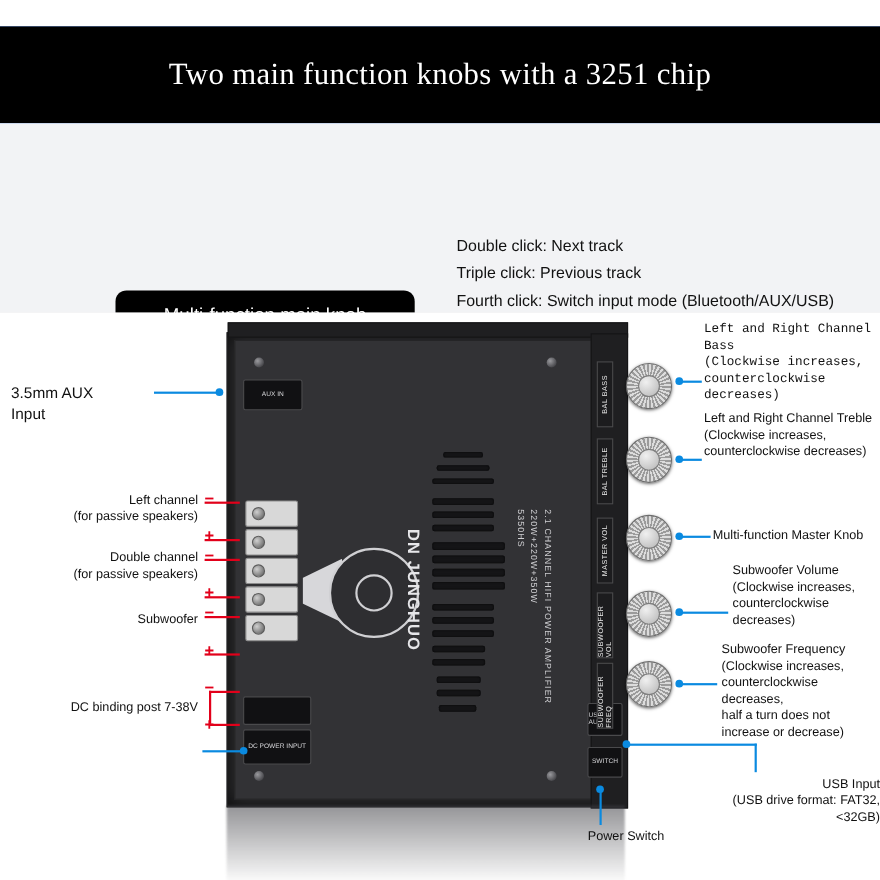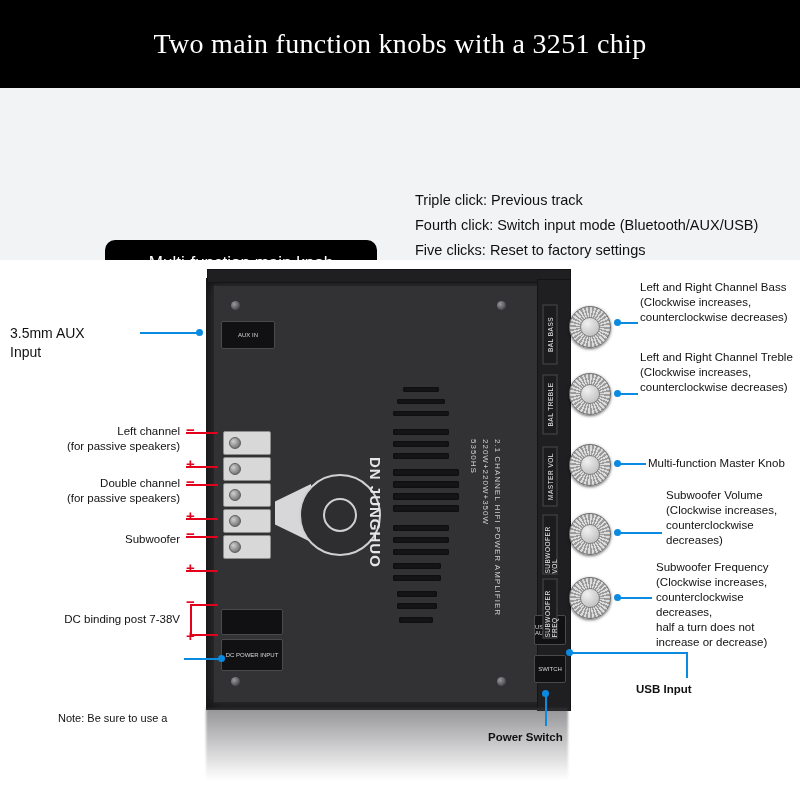--- a/index.html
+++ b/index.html
@@ -12,20 +12,21 @@
     height: 800px;
     font-family: "Liberation Sans", sans-serif;
     position: relative;
     overflow: hidden;
   }
   #page {
     position: relative;
     width: 800px;
     height: 672px;
     background: #3b82f6;
+    margin-top: 24px;
   }
 
   
   .banner {
     position: absolute;
     left: 0;
     top: 0;
     width: 800px;
     height: 88px;
     background: #000000;
@@ -254,21 +255,21 @@
     justify-content: center;
   }
 
   
   .callout {
     position: absolute;
     font-size: 11.5px;
     color: #111111;
     line-height: 15px;
   }
-  .callout.center { text-align: left; font-weight: bold; }
+  .callout.center { text-align: right; }
   .callout.right { text-align: right; }
 
   .lead {
     position: absolute;
     background: #0a8ae0;
   }
   .lead.h { height: 2px; }
   .lead.v { width: 2px; }
   .dot {
     position: absolute;
@@ -307,20 +308,21 @@
 
   <div class="banner">
     <div class="banner-title">Two main function knobs with a 3251 chip</div>
   </div>
 
   <div class="instruction-panel">
     <div class="knob-pill">
       <span>Multi-function main knob</span>
     </div>
     <div class="instr-list">
+      <div class="instr-line">Double click: Next track</div>
       <div class="instr-line">Triple click: Previous track</div>
       <div class="instr-line">Fourth click: Switch input mode (Bluetooth/AUX/USB)</div>
       <div class="instr-line">Five clicks: Reset to factory settings</div>
       <div class="instr-line">Long press: Power on/off</div>
     </div>
   </div>
 
   <div class="diagram">
 
     <div class="board">
@@ -442,24 +444,23 @@
     <div class="sign" style="left:186px; top:334px;">−</div>
     <div class="sign" style="left:186px; top:368px;">+</div>
     <div class="redline v" style="left:190px; top:344px; height:30px;"></div>
     <div class="redline h" style="left:190px; top:344px; width:28px;"></div>
     <div class="redline h" style="left:190px; top:374px; width:28px;"></div>
 
     <div class="lead h" style="left:184px; top:398px; width:40px;"></div>
     <div class="dot" style="left:218px; top:395px;"></div>
 
     <div class="note" style="left:58px; top:450px; width:190px;">
-      <div>Note: Be sure to use a</div>
-    </div>
-
-    <div class="callout" style="left:640px; top:20px; width:160px;">
+    </div>
+
+    <div class="callout" style="left:640px; top:8px; width:160px;font-family:Liberation Mono, monospace;">
       <div>Left and Right Channel Bass</div>
       <div>(Clockwise increases,</div>
       <div>counterclockwise decreases)</div>
     </div>
     <div class="lead h" style="left:616px; top:62px; width:22px;"></div>
     <div class="dot" style="left:614px; top:59px;"></div>
 
     <div class="callout" style="left:640px; top:90px; width:162px;">
       <div>Left and Right Channel Treble</div>
       <div>(Clockwise increases,</div>
@@ -487,20 +488,21 @@
       <div>(Clockwise increases,</div>
       <div>counterclockwise decreases,</div>
       <div>half a turn does not</div>
       <div>increase or decrease)</div>
     </div>
     <div class="lead h" style="left:616px; top:337px; width:36px;"></div>
     <div class="dot" style="left:614px; top:334px;"></div>
 
     <div class="callout center" style="left:636px; top:422px; width:164px;">
       <div>USB Input</div>
+      <div>(USB drive format: FAT32, &lt;32GB)</div>
     </div>
     <div class="lead h" style="left:570px; top:392px; width:118px;"></div>
     <div class="lead v" style="left:686px; top:392px; height:26px;"></div>
     <div class="dot" style="left:566px; top:389px;"></div>
 
     <div class="callout center" style="left:488px; top:470px; width:116px;">
       <div>Power Switch</div>
     </div>
     <div class="lead v" style="left:545px; top:434px; height:32px;"></div>
     <div class="dot" style="left:542px; top:430px;"></div>

